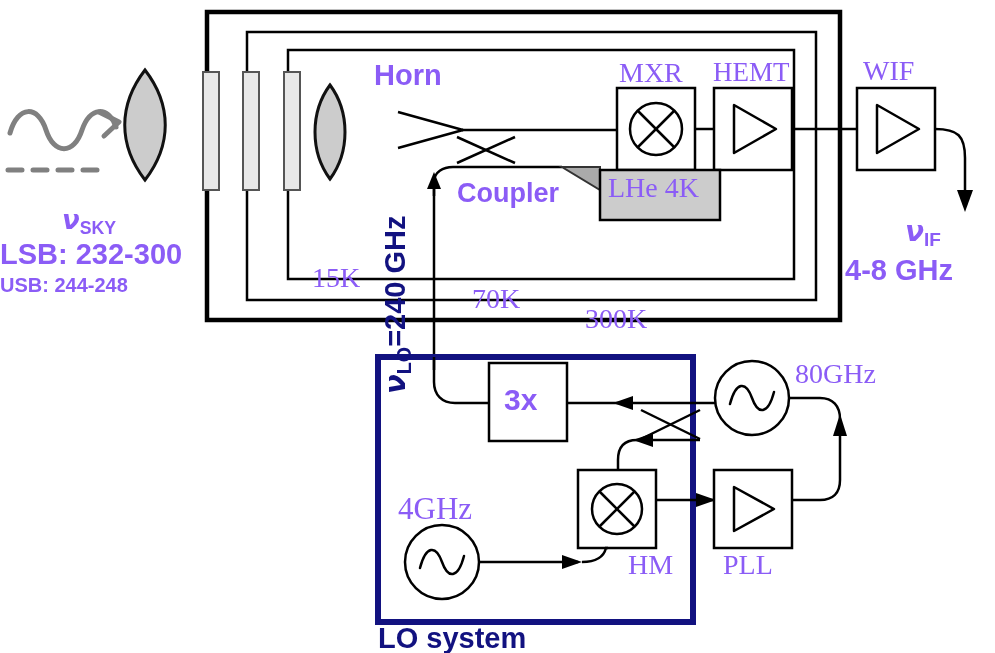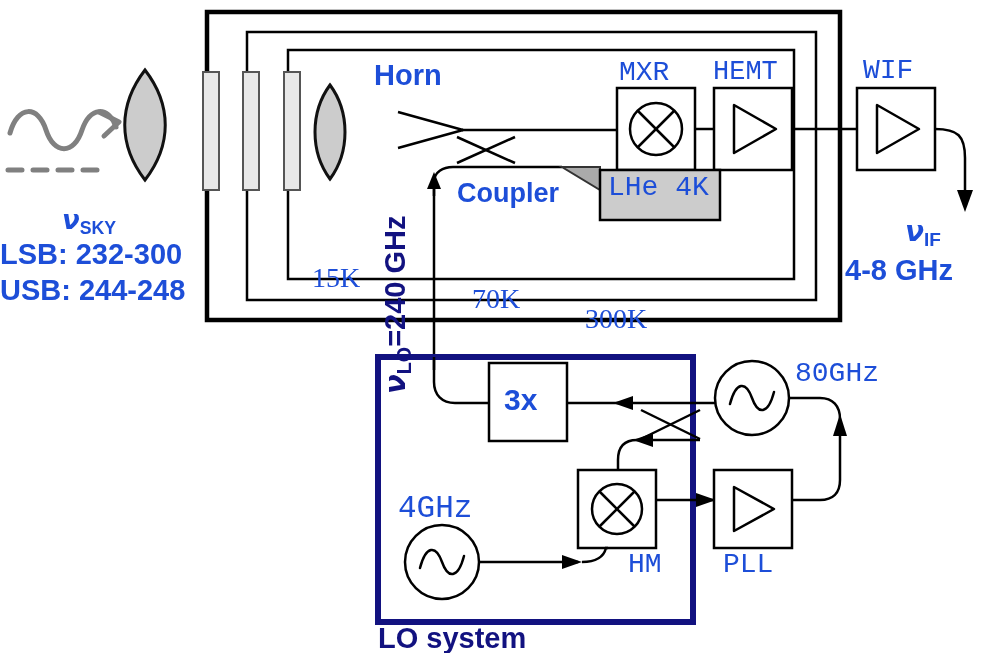--- a/index.html
+++ b/index.html
@@ -18,28 +18,28 @@
   #diagram {
     position: absolute;
     left: 0;
     top: 0;
     width: 995px;
     height: 653px;
   }
   .lbl {
     position: absolute;
     white-space: nowrap;
-    color: #1d4ed8;
+    color: #8b5cf6;
   }
   .bold-sans {
     font-family: "Liberation Sans", sans-serif;
     font-weight: bold;
   }
   .reg-sans {
-    font-family: Liberation Mono, monospace;
+    font-family: Liberation Serif, serif;
     font-weight: normal;
     text-align: right;
   }
   .serif {
     font-family: "Liberation Serif", serif;
     font-weight: normal;
   }
   .navy { color: #121280; }
   .sub {
     font-size: 0.68em;
@@ -226,21 +226,21 @@
     </g>
 
   </svg>
 
   <div class="lbl bold-sans" style="left:62px; top:205px; font-size:26px;">
     <span class="nu">ν</span><span class="sub">SKY</span>
   </div>
 
   <div class="lbl bold-sans" style="left:0px; top:238px; font-size:29px;">LSB: 232-300</div>
 
-  <div class="lbl bold-sans" style="left:0px; top:274px; font-size:29px;">USB: 244-248</div>
+  <div class="lbl bold-sans" style="left:0px; top:274px; font-size:20px;">USB: 244-248</div>
 
   <div class="lbl bold-sans" style="left:374px; top:59px; font-size:29px;">Horn</div>
 
   <div class="lbl bold-sans" style="left:457px; top:178px; font-size:27px;">Coupler</div>
 
   <div class="lbl reg-sans" style="left:619px; top:57px; font-size:28px;">MXR</div>
 
   <div class="lbl reg-sans" style="left:713px; top:57px; font-size:27px;">HEMT</div>
 
   <div class="lbl reg-sans" style="left:608px; top:172px; font-size:28px;">LHe 4K</div>

